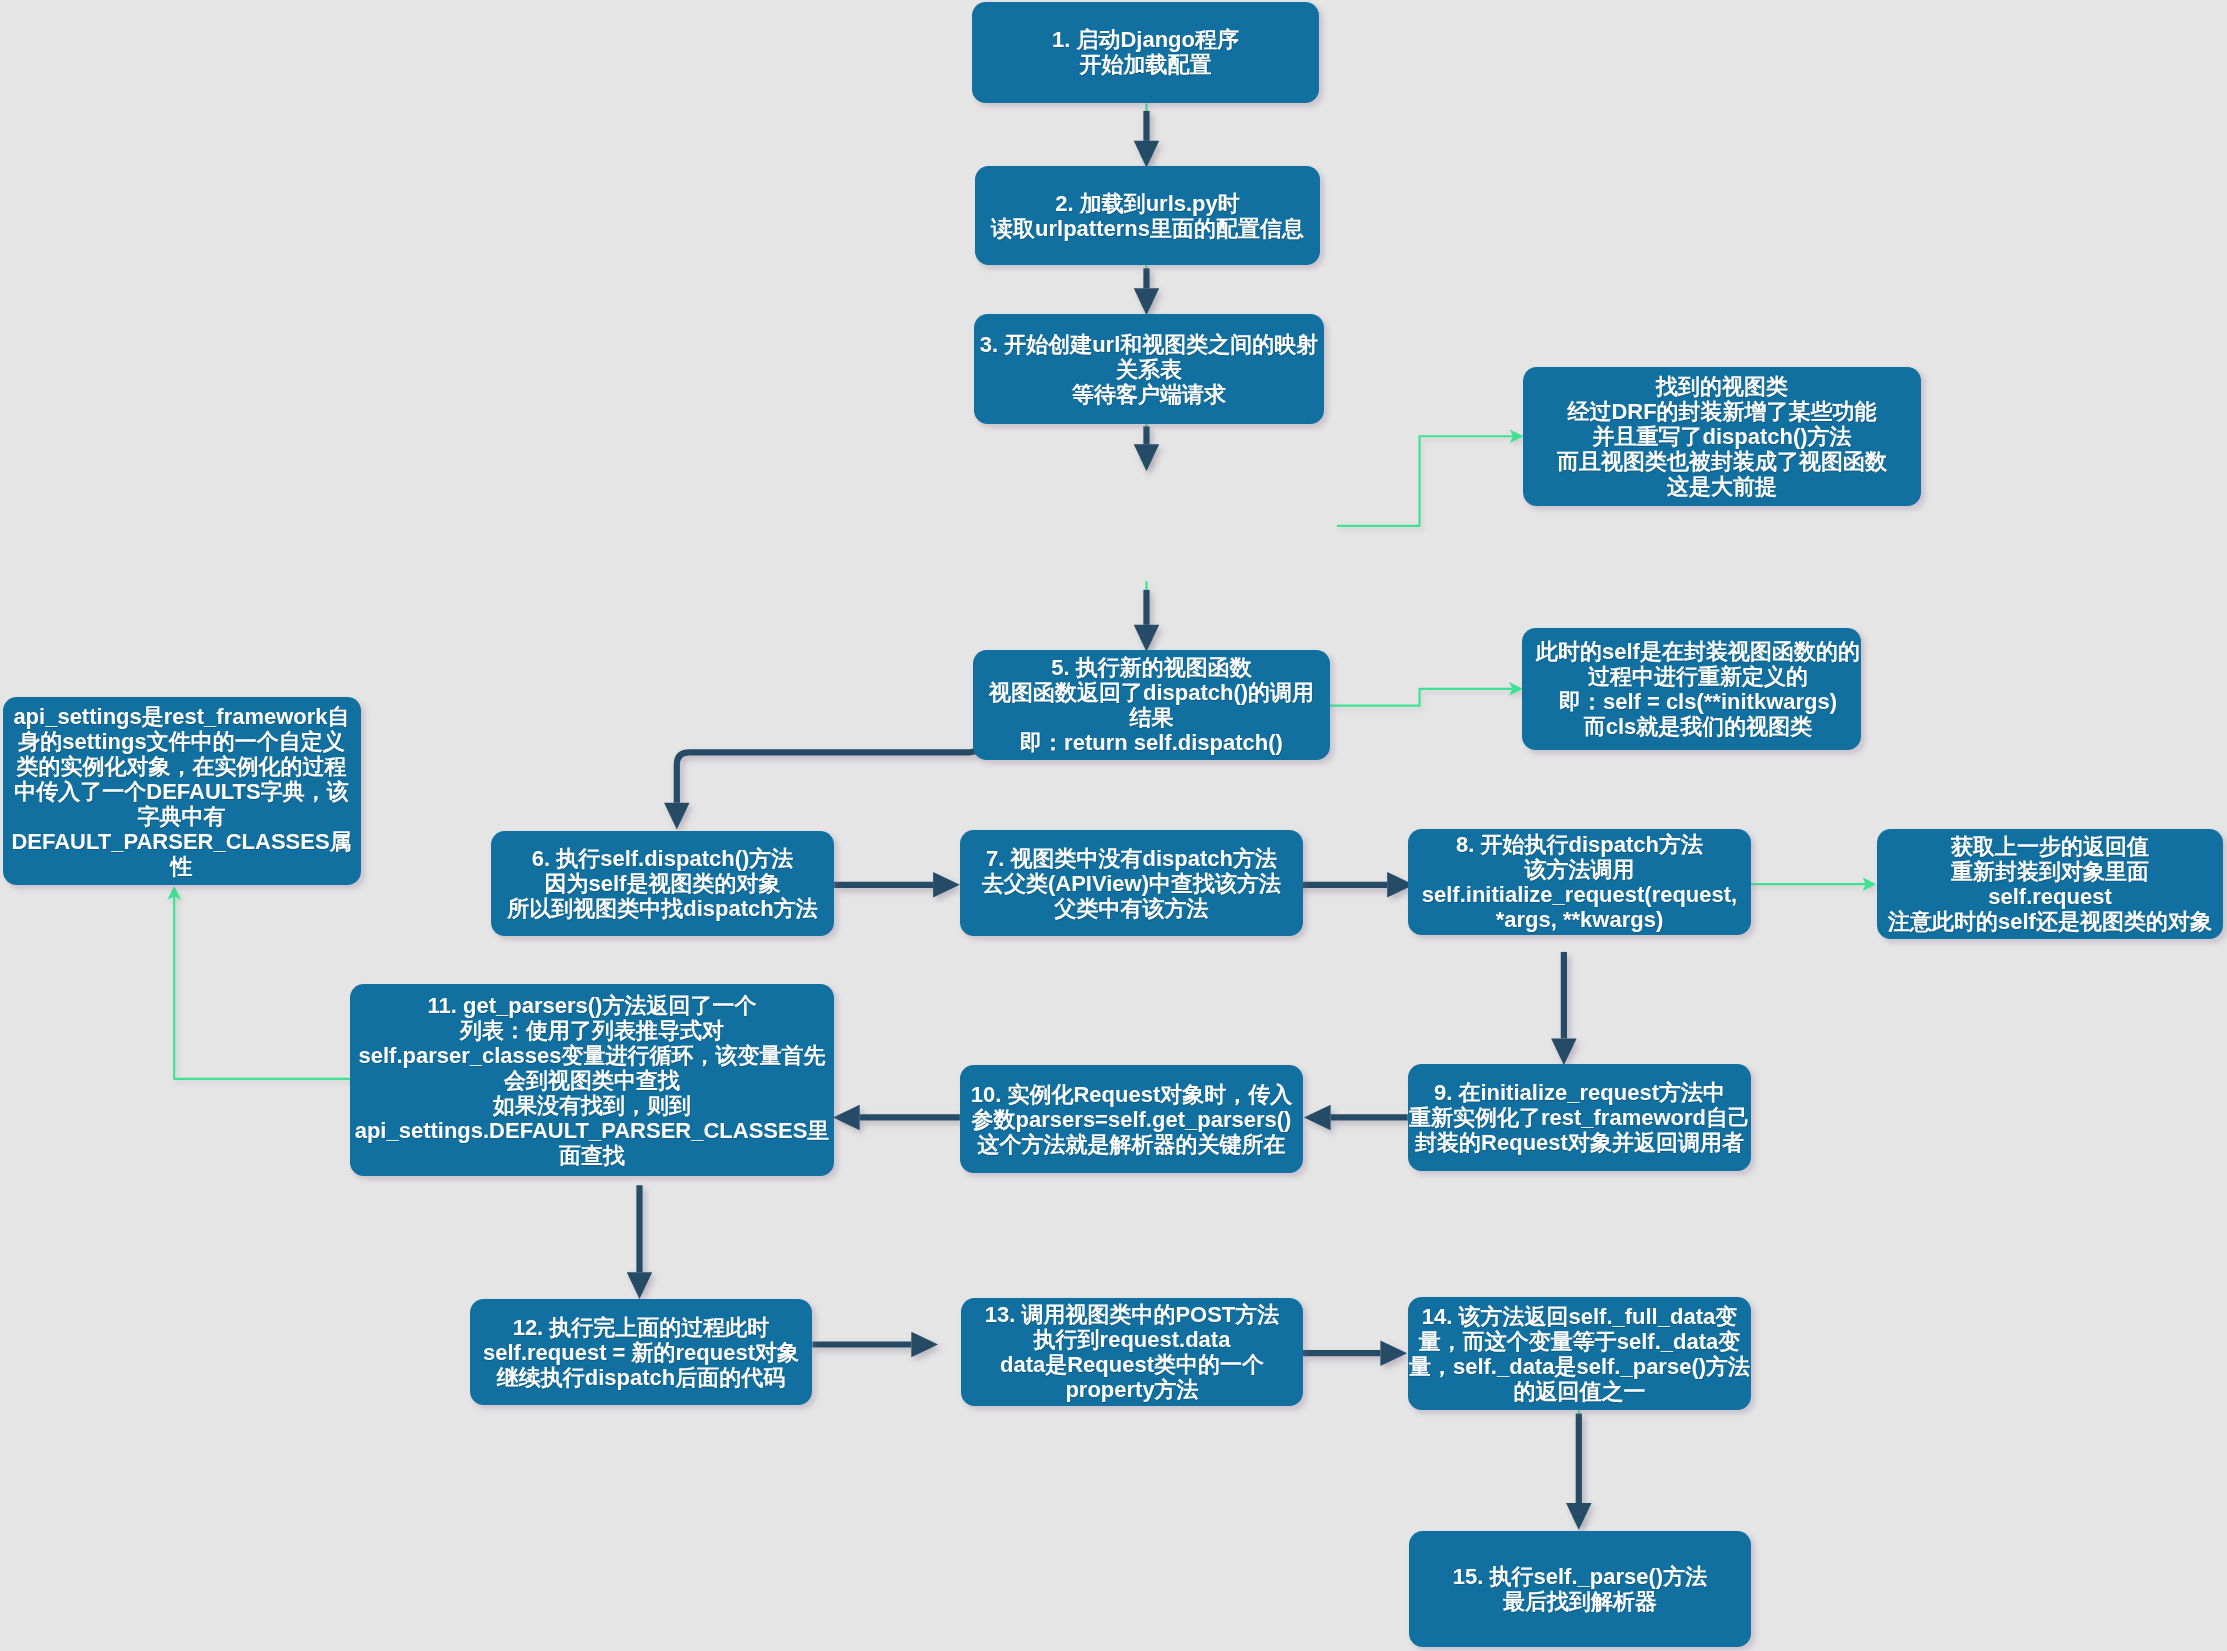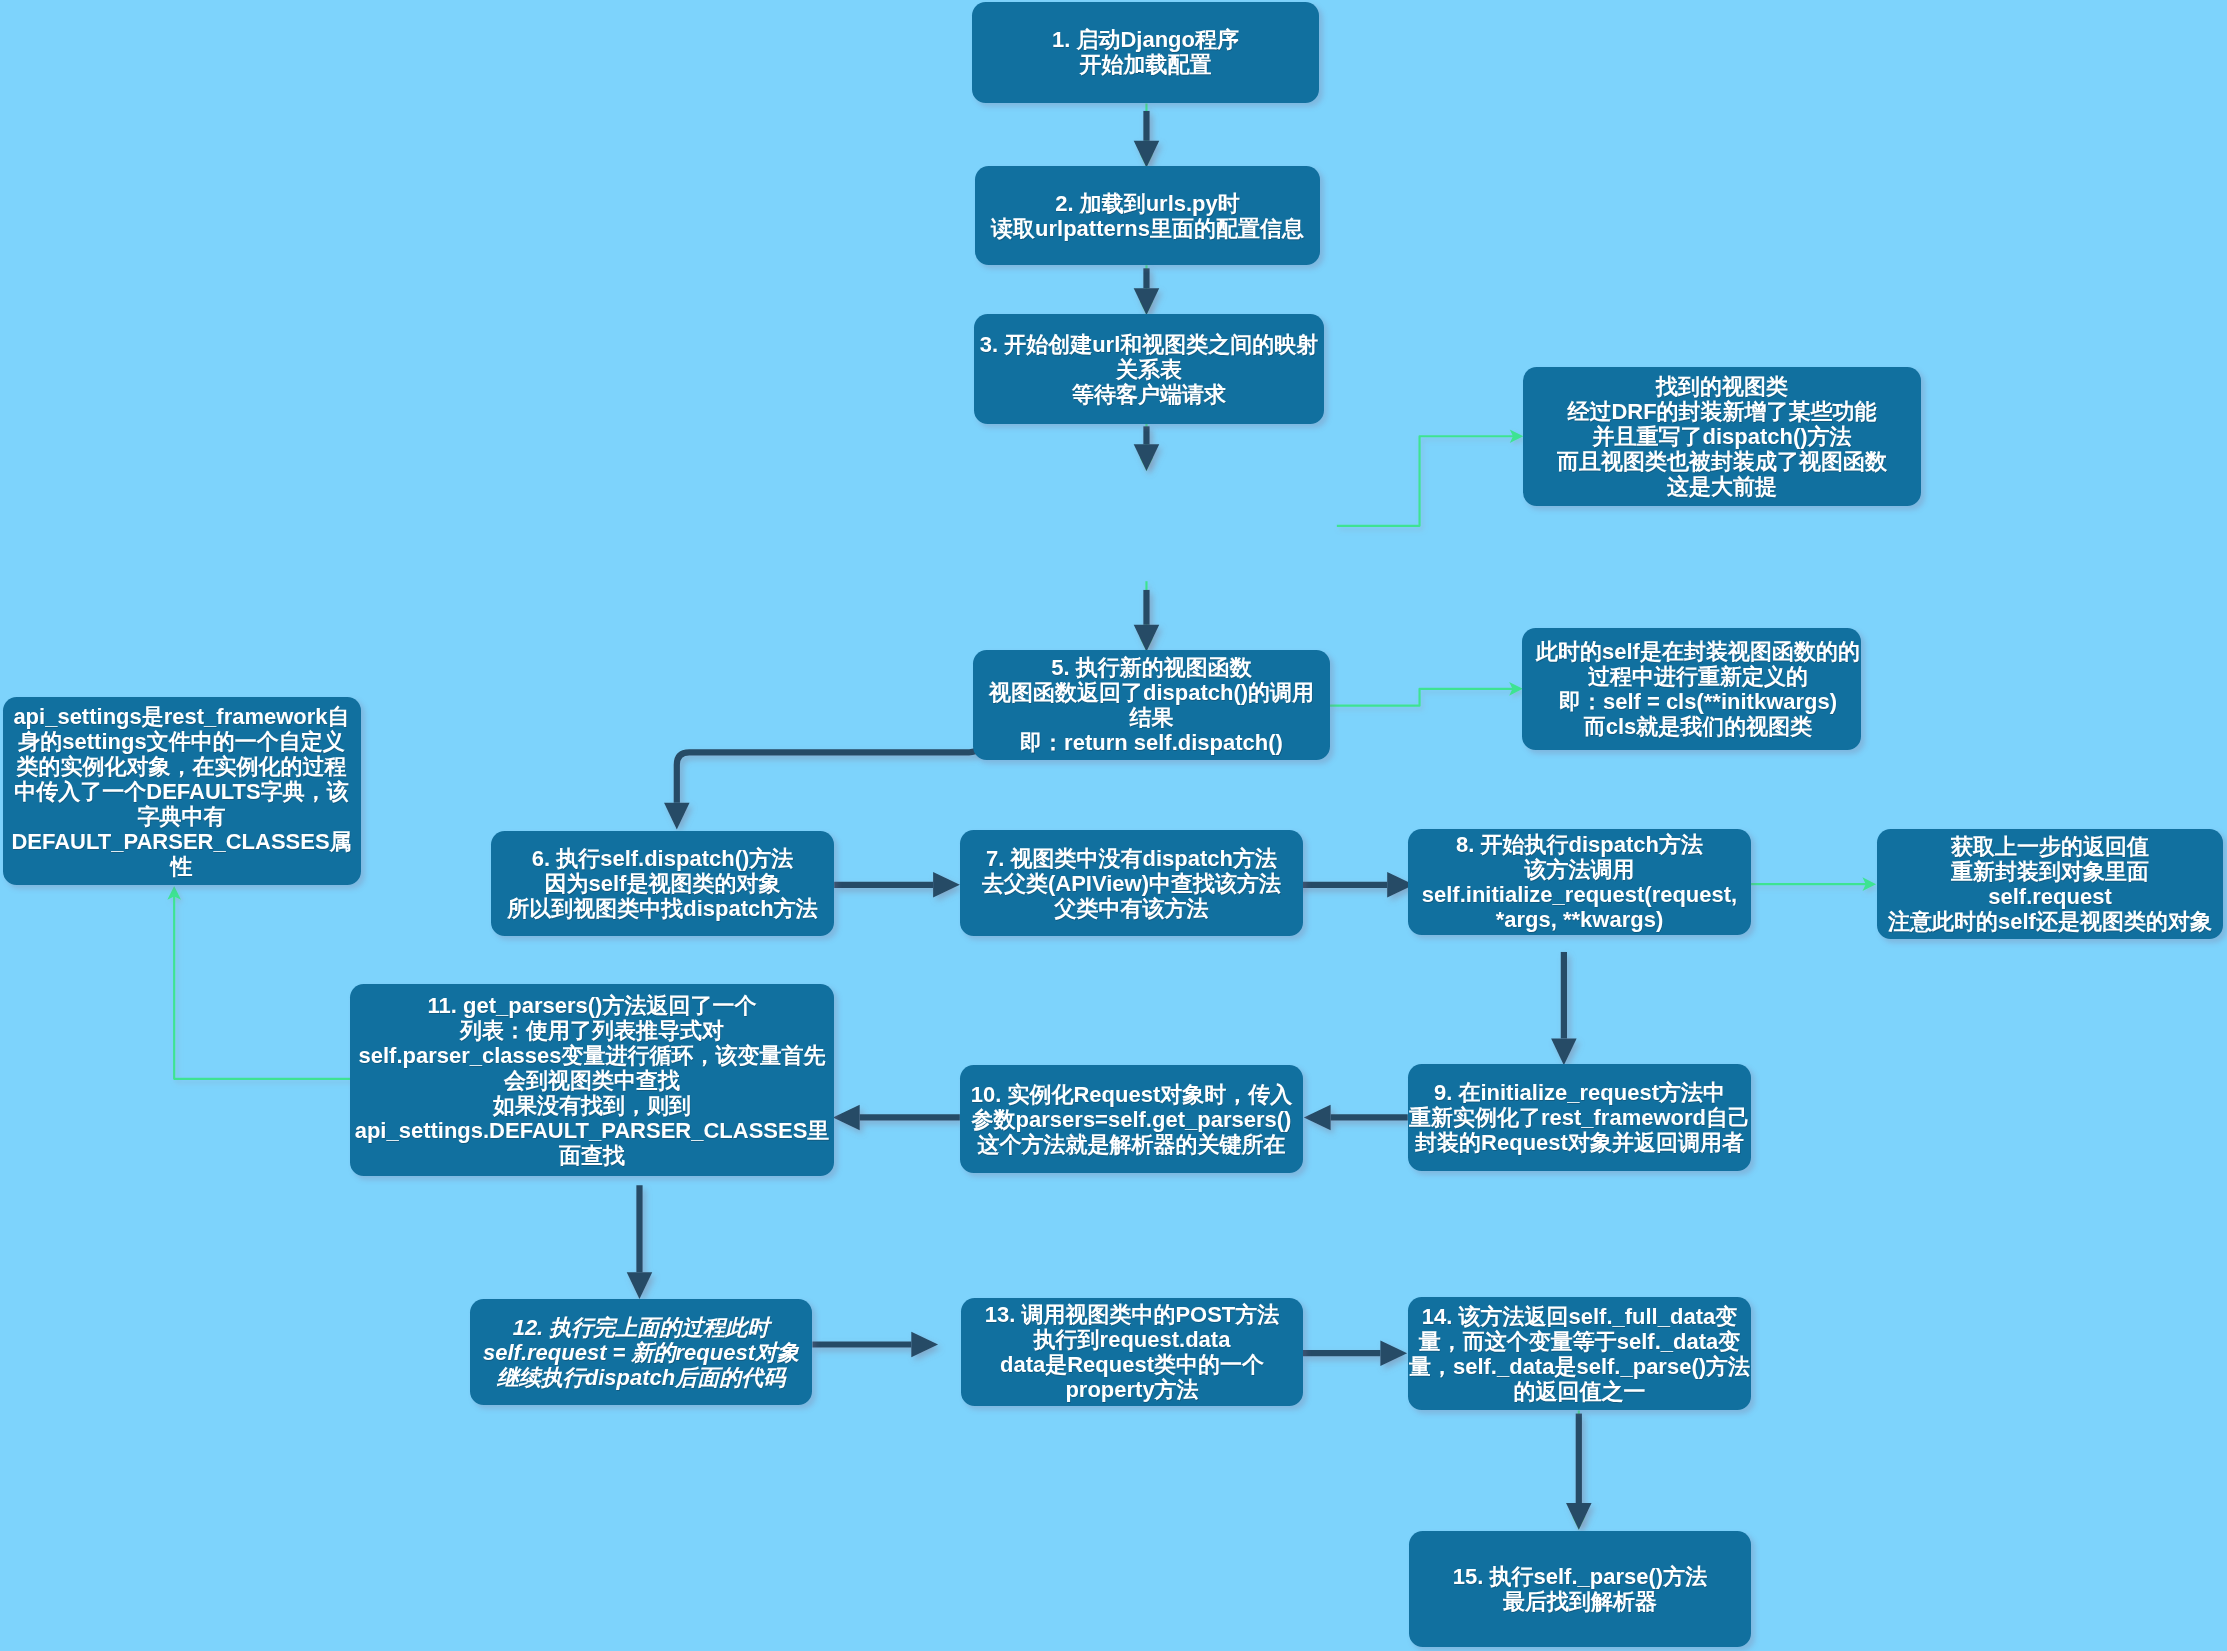--- a/index.html
+++ b/index.html
@@ -4,21 +4,21 @@
 <title>Django REST Framework 解析器流程图</title>
 <style>
   html,body{margin:0;padding:0;}
   body{
     width:2227px;height:1652px;
     background:#ffffff;
     font-family:"Liberation Sans",sans-serif;
     overflow:hidden;
     position:relative;
   }
-  #stage{position:absolute;left:0;top:0;width:2227px;height:1652px;overflow:hidden;background:#7dd3fc;}
+  #stage{position:absolute;left:0;top:0;width:2227px;height:1652px;overflow:hidden;background:#e5e5e5;}
   svg#edges{position:absolute;left:0;top:0;width:2227px;height:1652px;}
   .node{
     position:absolute;
     box-sizing:border-box;
     background:#11709f;
     border-radius:13.7px;
     color:#ffffff;
     font-weight:bold;
     font-size:22px;
     line-height:25px;
@@ -185,21 +185,21 @@
     <div class="node" id="n10" style="left: 960px; top: 1065px; width: 343px; height: 108px; text-align: center;">10. 实例化Request对象时，传入
 参数parsers=self.get_parsers()
 这个方法就是解析器的关键所在</div>
     <div class="node" id="n11" style="left: 350px; top: 984px; width: 484px; height: 192px;">11. get_parsers()方法返回了一个
 列表：使用了列表推导式对
 self.parser_classes变量进行循环，该变量首先
 会到视图类中查找
 如果没有找到，则到
 api_settings.DEFAULT_PARSER_CLASSES里
 面查找</div>
-    <div class="node" id="n12" style="left: 470px; top: 1299px; width: 342px; height: 106px; font-style: italic;">12. 执行完上面的过程此时
+    <div class="node" id="n12" style="left: 470px; top: 1299px; width: 342px; height: 106px;">12. 执行完上面的过程此时
 self.request = 新的request对象
 继续执行dispatch后面的代码</div>
     <div class="node" id="n13" style="left: 961px; top: 1298px; width: 342px; height: 108px;">13. 调用视图类中的POST方法
 执行到request.data
 data是Request类中的一个
 property方法</div>
     <div class="node" id="n14" style="left: 1408px; top: 1297px; width: 343px; height: 113px;">14. 该方法返回self._full_data变
 量，而这个变量等于self._data变
 量，self._data是self._parse()方法
 的返回值之一</div>

